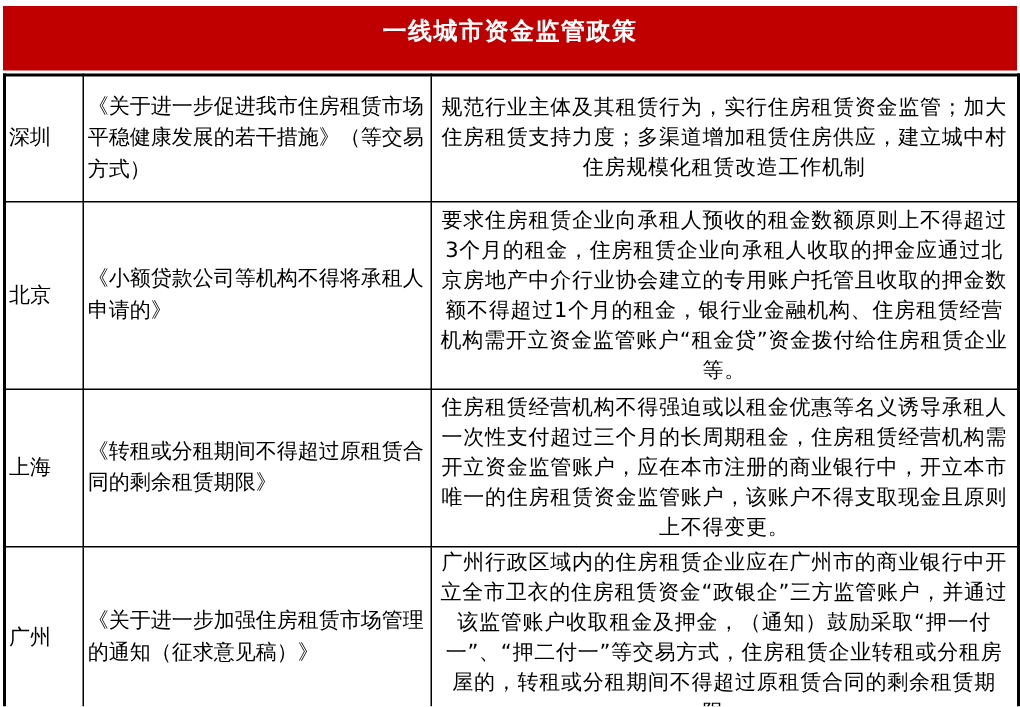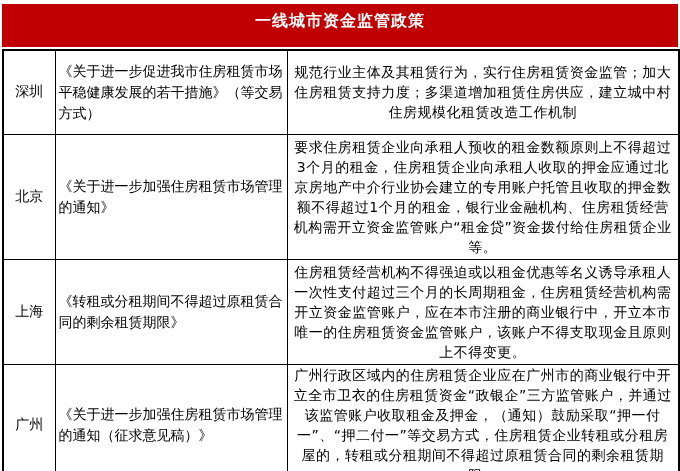--- a/index.html
+++ b/index.html
@@ -40,21 +40,21 @@
     border-width: 2px;
   }
   td {
     font-size: 14px;
     color: #000000;
     vertical-align: middle;
     box-sizing: border-box;
   }
   td.city {
     width: 52px;
-    text-align: center;
+    text-align: left;
     padding: 0 2px;
   }
   td.policy-title {
     width: 232px;
     padding: 0 3px;
     line-height: 21px;
     text-align: left;
   }
   td.desc {
     width: 392px;
@@ -77,21 +77,21 @@
 
   <table class="policy">
     <tbody>
       <tr class="r-shenzhen">
         <td class="city">深圳</td>
         <td class="policy-title">《关于进一步促进我市住房租赁市场平稳健康发展的若干措施》（等交易方式）</td>
         <td class="desc">规范行业主体及其租赁行为，实行住房租赁资金监管；加大住房租赁支持力度；多渠道增加租赁住房供应，建立城中村住房规模化租赁改造工作机制</td>
       </tr>
       <tr class="r-beijing">
         <td class="city">北京</td>
-        <td class="policy-title">《关于进一步加强住房租赁市场管理的通知》</td>
+        <td class="policy-title">《小额贷款公司等机构不得将承租人申请的》</td>
         <td class="desc">要求住房租赁企业向承租人预收的租金数额原则上不得超过3个月的租金，住房租赁企业向承租人收取的押金应通过北京房地产中介行业协会建立的专用账户托管且收取的押金数额不得超过1个月的租金，银行业金融机构、住房租赁经营机构需开立资金监管账户“租金贷”资金拨付给住房租赁企业等。</td>
       </tr>
       <tr class="r-shanghai">
         <td class="city">上海</td>
         <td class="policy-title">《转租或分租期间不得超过原租赁合同的剩余租赁期限》</td>
         <td class="desc">住房租赁经营机构不得强迫或以租金优惠等名义诱导承租人一次性支付超过三个月的长周期租金，住房租赁经营机构需开立资金监管账户，应在本市注册的商业银行中，开立本市唯一的住房租赁资金监管账户，该账户不得支取现金且原则上不得变更。</td>
       </tr>
       <tr class="r-guangzhou">
         <td class="city">广州</td>
         <td class="policy-title">《关于进一步加强住房租赁市场管理的通知（征求意见稿）》</td>

